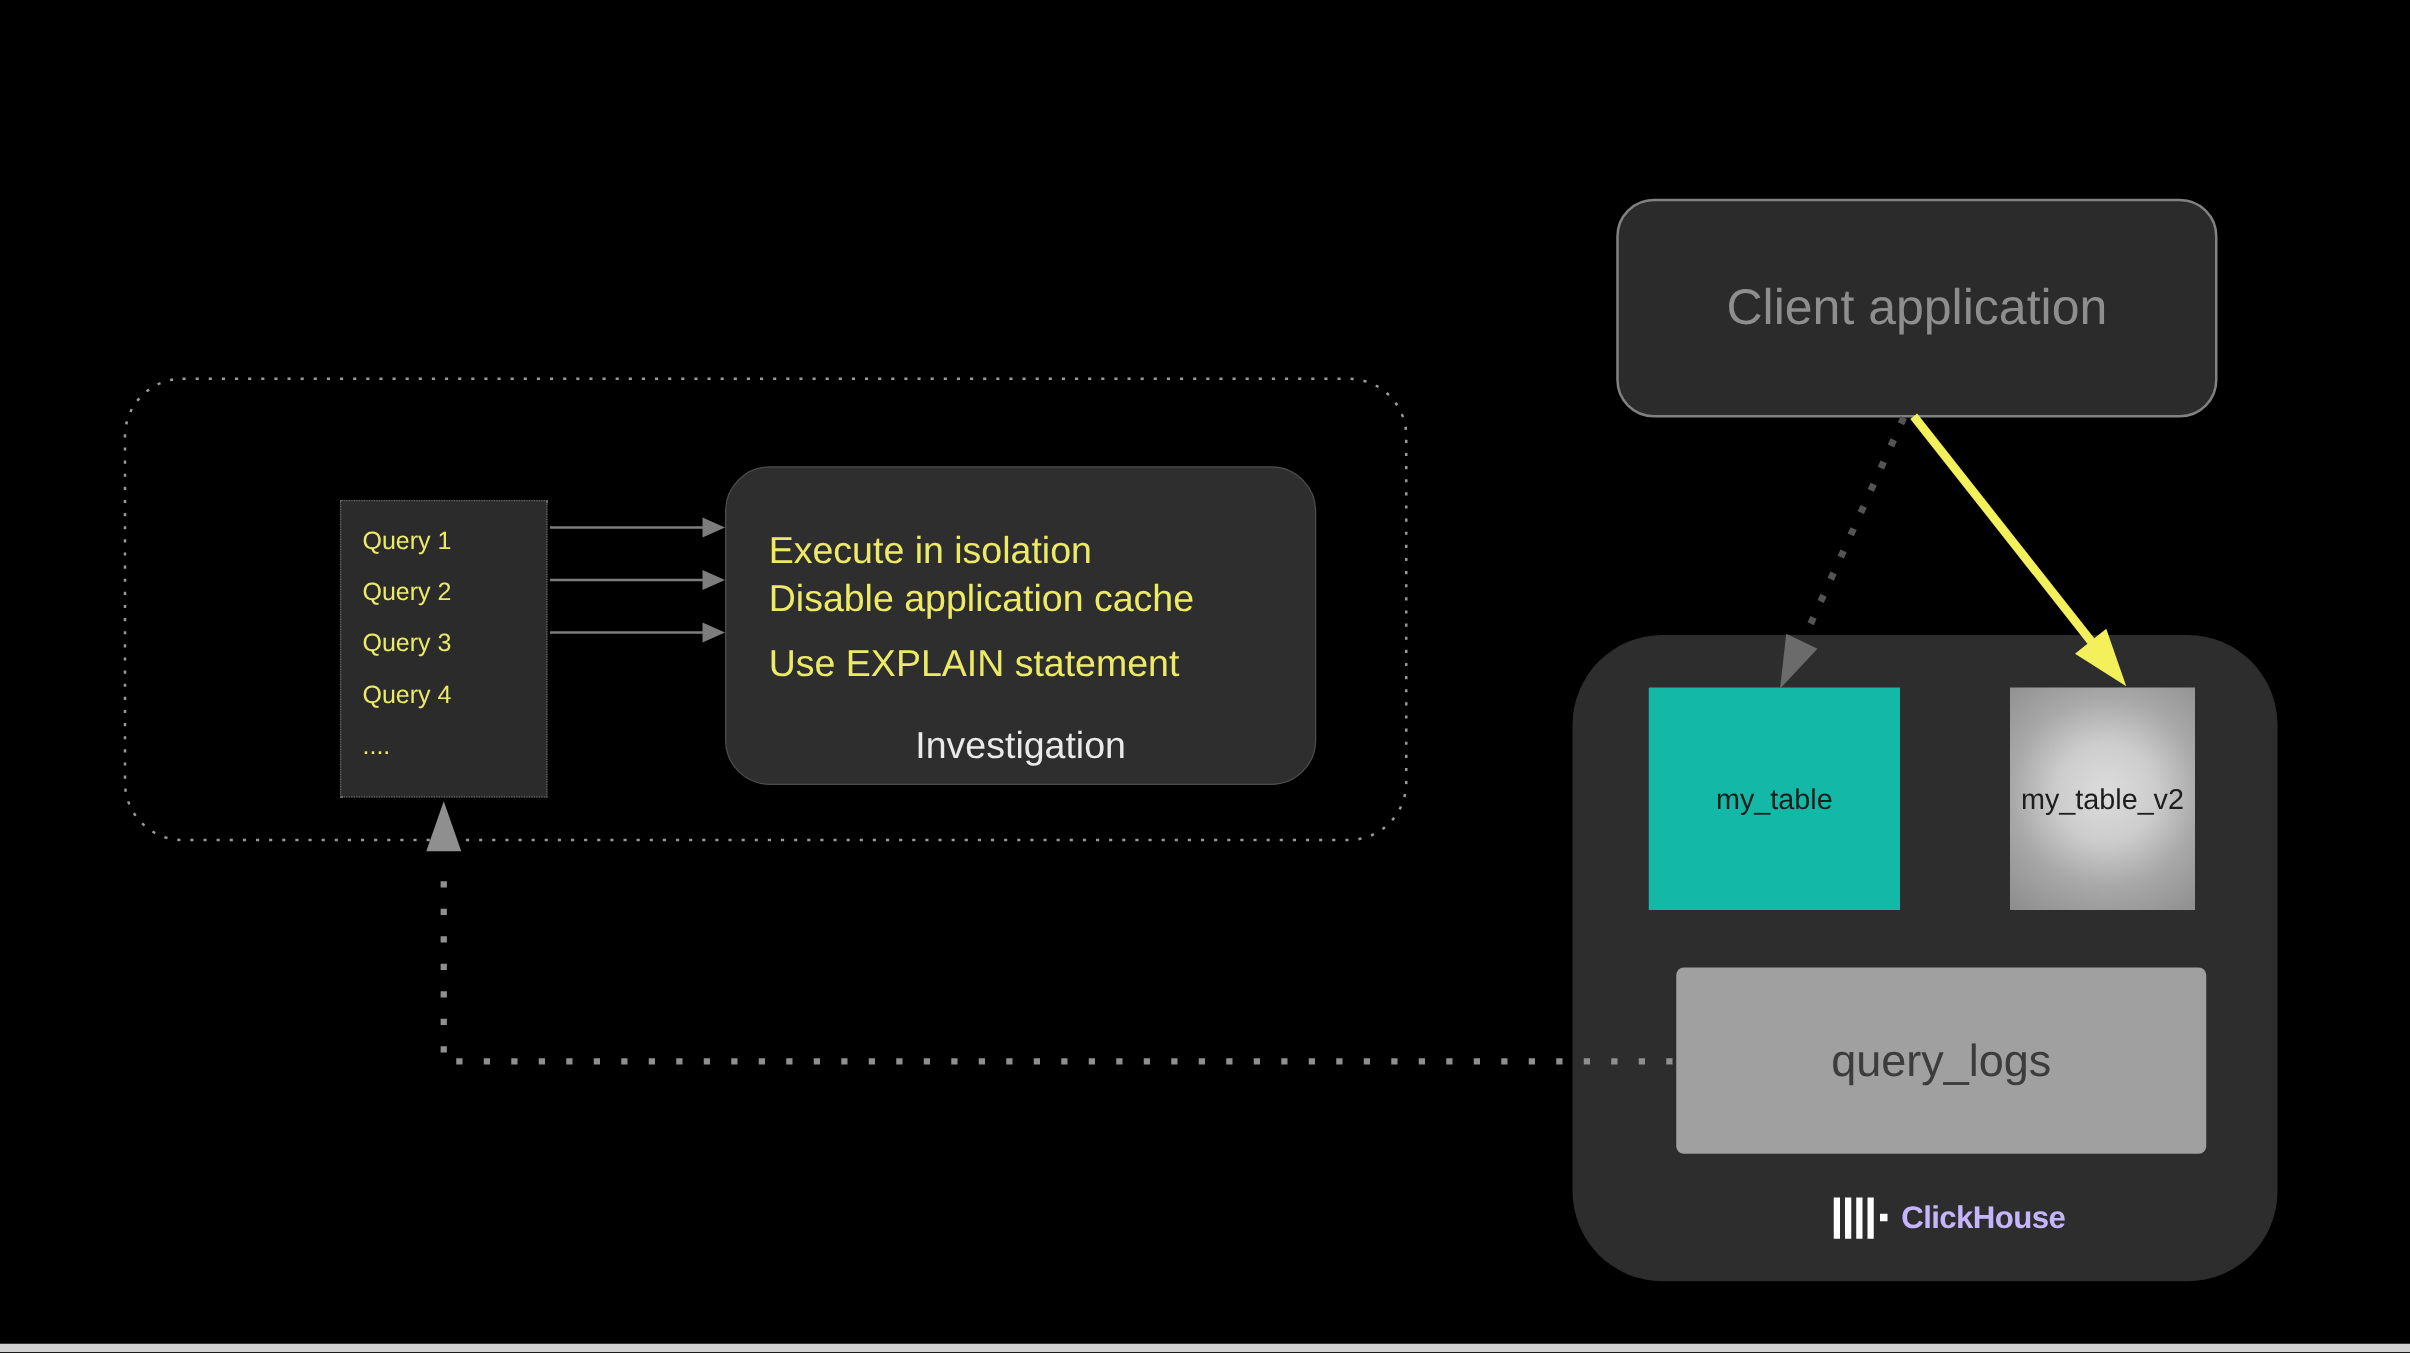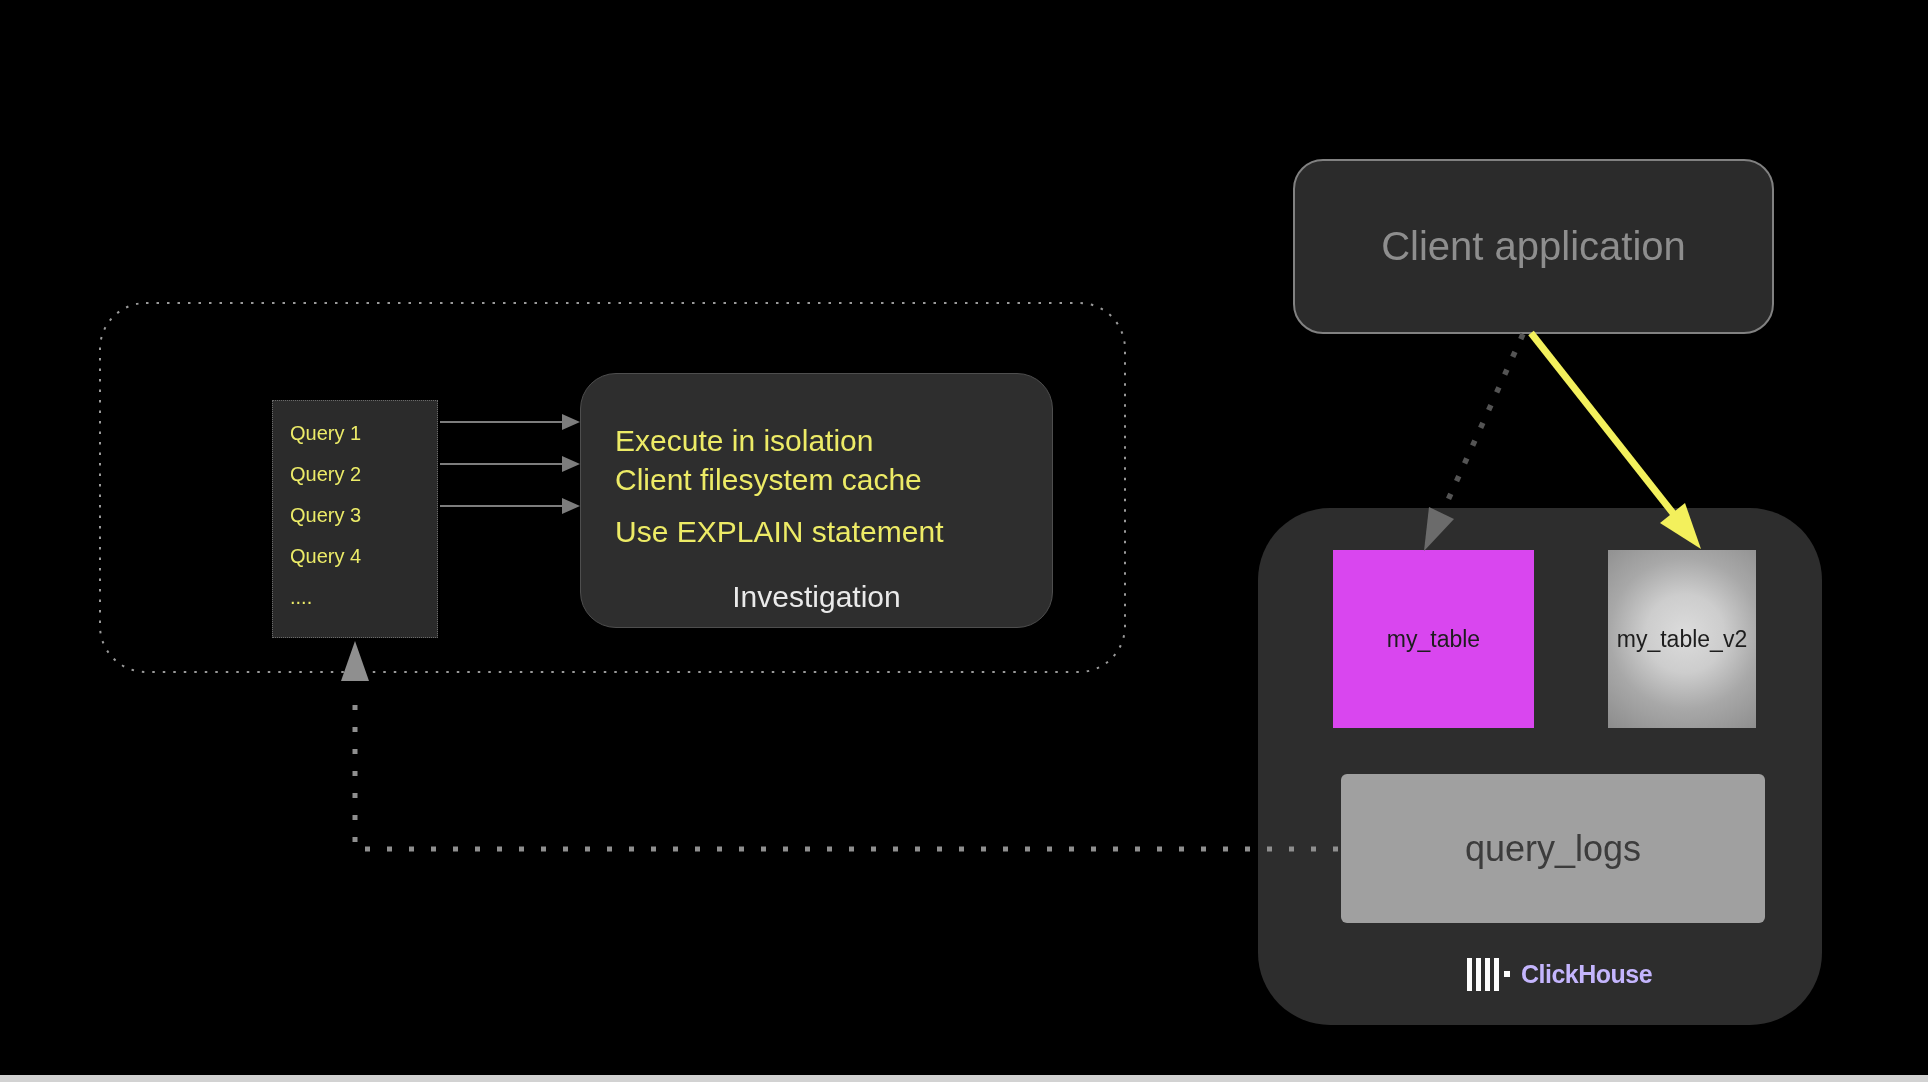--- a/index.html
+++ b/index.html
@@ -42,21 +42,21 @@
 
   
   .ch-box{
     left:1258px;top:508px;width:564px;height:517px;
     background:#2d2d2d;border-radius:72px;
   }
   .table-sq{
     position:absolute;display:flex;align-items:center;justify-content:center;
     font-size:23px;color:#1d1d1d;
   }
-  .my-table{left:61px;top:42px;width:201px;height:178px;background:#d946ef;margin-left:14px;}
+  .my-table{left:61px;top:42px;width:201px;height:178px;background:#14b8a6;}
   .my-table-v2{
     left:350px;top:42px;width:148px;height:178px;
     background:radial-gradient(circle at 52% 47%, #dcdcdc 0%, #cdcdcd 32%, #a8a8a8 62%, #8c8c8c 100%);
   }
   .query-logs{
     position:absolute;left:83px;top:266px;width:424px;height:149px;
     background:#a0a0a0;border-radius:6px;
     display:flex;align-items:center;justify-content:center;
     font-size:36px;color:#3c3c3c;
   }
@@ -90,21 +90,21 @@
       <div class="query-item">Query 1</div>
       <div class="query-item">Query 2</div>
       <div class="query-item">Query 3</div>
       <div class="query-item">Query 4</div>
       <div class="query-item">....</div>
     </div>
 
   <div class="node invest-box">
     <div class="invest-lines">
       <div class="invest-line">Execute in isolation</div>
-      <div class="invest-line">Client filesystem cache</div>
+      <div class="invest-line">Disable application cache</div>
       <div class="invest-line gap">Use EXPLAIN statement</div>
     </div>
     <div class="invest-title">Investigation</div>
   </div>
 
   <div class="node ch-box">
     <div class="table-sq my-table">
       <span>my_table</span>
     </div>
     <div class="table-sq my-table-v2">

